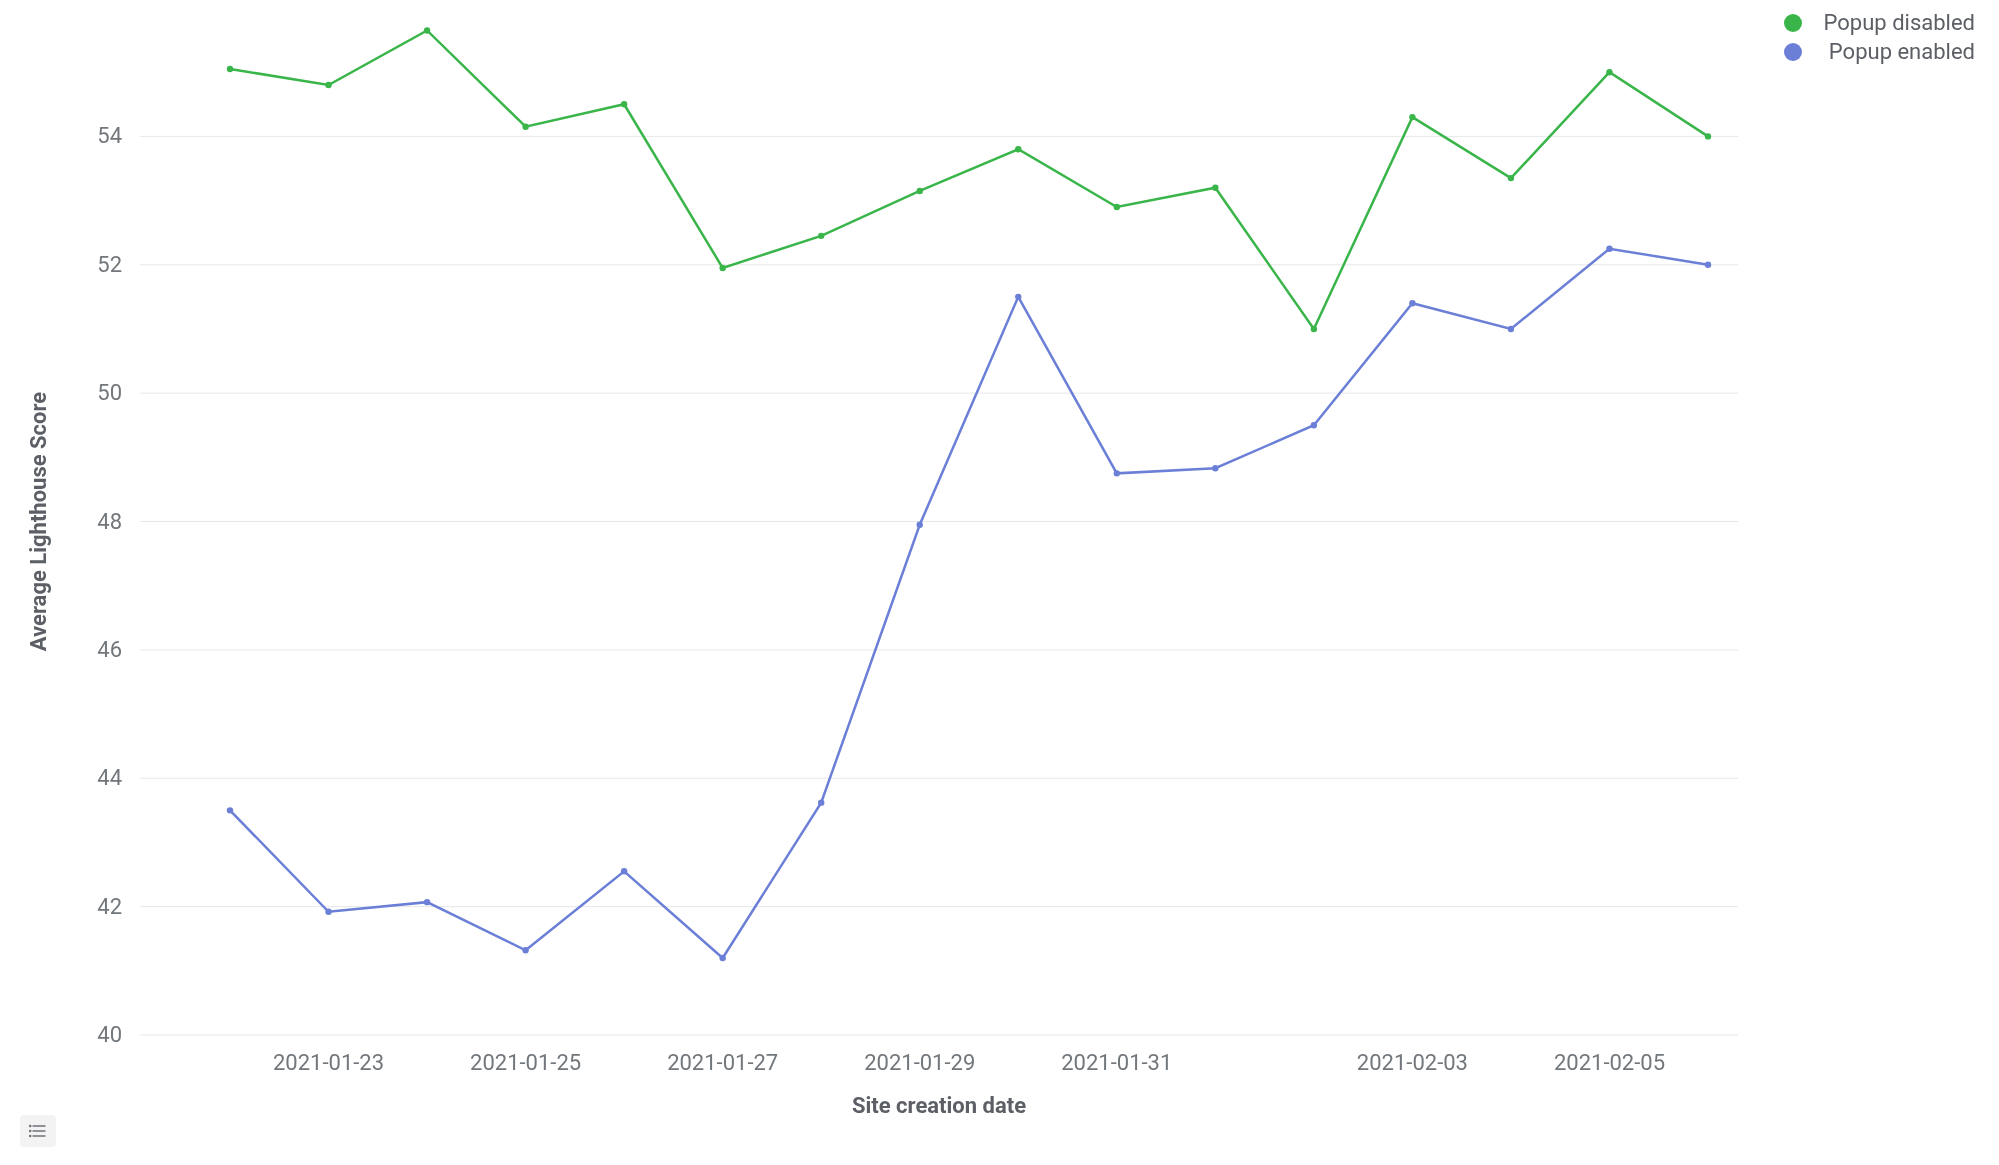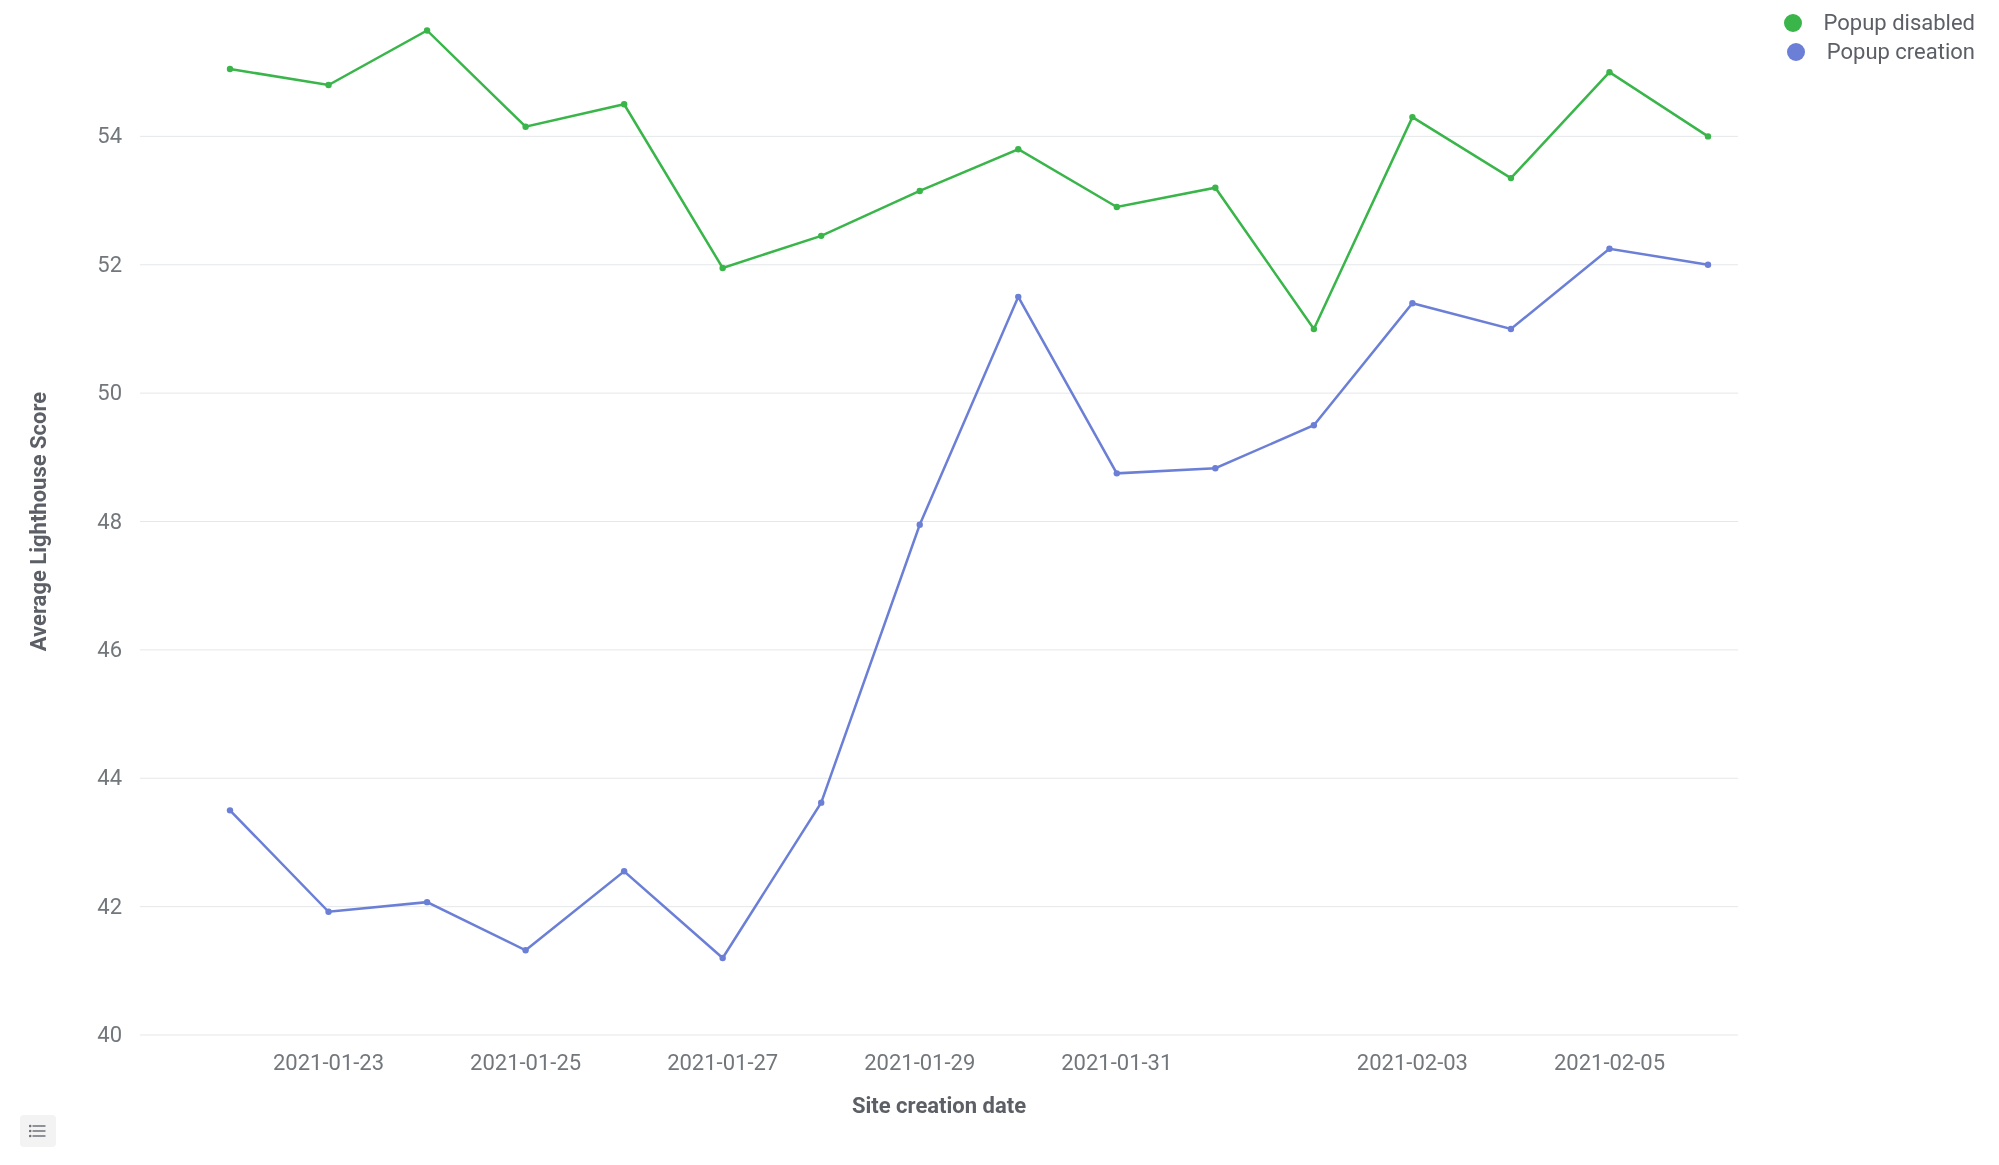--- a/index.html
+++ b/index.html
@@ -38,21 +38,21 @@
     right: 24px;
     top: 10px;
     font-size: 22px;
     color: #5c6066;
   }
   .legend-row {
     display: flex;
     align-items: center;
     gap: 22px;
     margin-bottom: 4px;
-    justify-content: flex-end;
+    justify-content: space-between;
   }
   .swatch {
     width: 18px;
     height: 18px;
     border-radius: 50%;
     display: inline-block;
     flex: 0 0 18px;
   }
   .tbl-btn {
     position: absolute;
@@ -135,21 +135,21 @@
       <circle cx="1708" cy="264.75" r="3.2" fill="#6b7fd7"></circle>
     </svg>
 
   <div class="legend">
     <div class="legend-row">
       <span class="swatch" style="background:#39b54a"></span>
       <span>Popup disabled</span>
     </div>
     <div class="legend-row">
       <span class="swatch" style="background:#6b7fd7"></span>
-      <span>Popup creation</span>
+      <span>Popup enabled</span>
     </div>
   </div>
 
   <div class="tbl-btn" title="Show data table">
     <svg width="18" height="14" viewBox="0 0 18 14">
       <g stroke="#6f7378" stroke-width="1.4" stroke-linecap="round">
         <circle cx="1.2" cy="2" r="0.6" fill="#6f7378"></circle>
         <line x1="4" y1="2" x2="16" y2="2"></line>
         <circle cx="1.2" cy="7" r="0.6" fill="#6f7378"></circle>
         <line x1="4" y1="7" x2="16" y2="7"></line>

